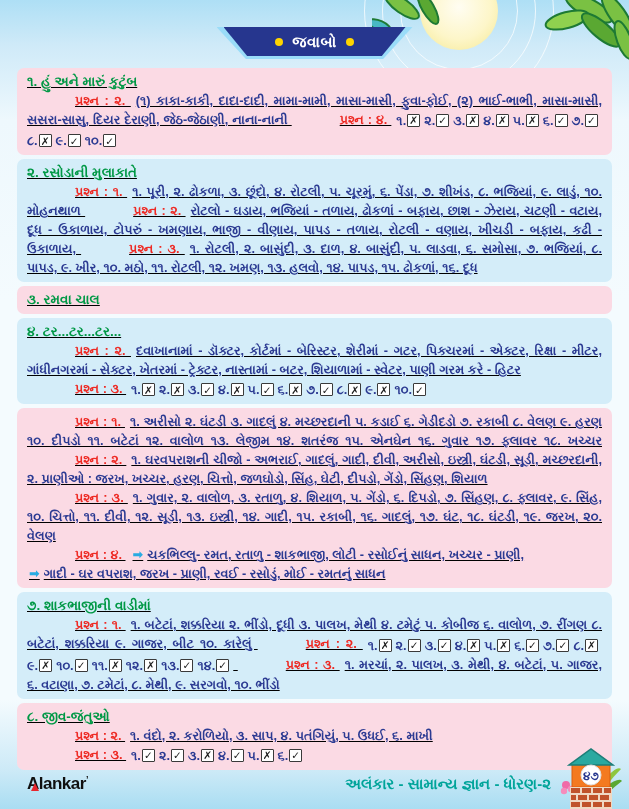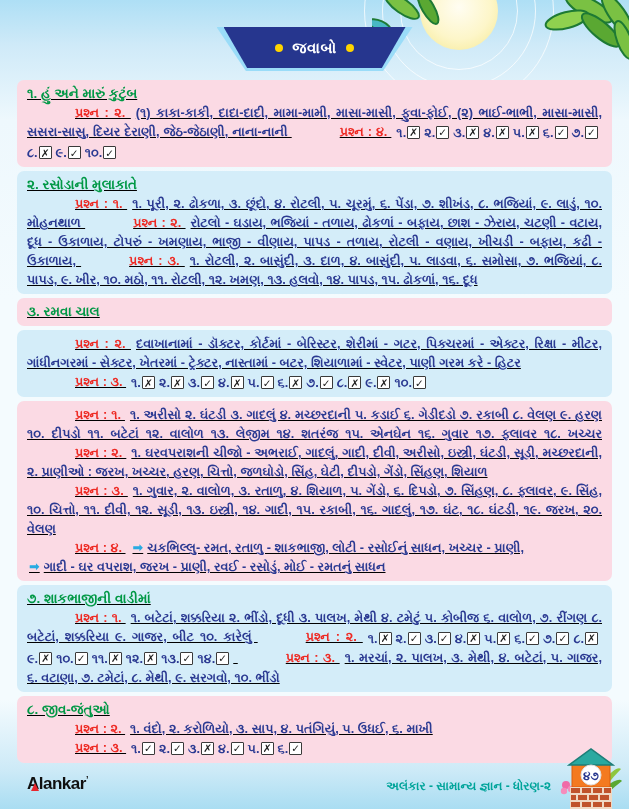--- a/index.html
+++ b/index.html
@@ -14,21 +14,21 @@
   
   .sun{position:absolute;left:420px;top:-28px;width:78px;height:78px;border-radius:50%;
     background:radial-gradient(circle at 50% 45%,#fffdf2 0%,#fdf6c9 55%,#f4e88f 100%);z-index:1;}
   .ring{position:absolute;border:1.5px solid rgba(255,255,255,.75);border-radius:50%;z-index:0;}
   .r1{left:400px;top:-48px;width:118px;height:118px;}
   .r2{left:382px;top:-66px;width:154px;height:154px;}
   .r3{left:364px;top:-84px;width:190px;height:190px;}
   .leaves{position:absolute;right:0;top:0;z-index:2;}
   .leaves2{position:absolute;left:372px;top:0;z-index:2;}
   
-  .banner-wrap{position:relative;width:196px;margin:0 auto;top:27px;height:44px;z-index:3;}
+  .banner-wrap{position:relative;width:196px;margin:0 auto;top:27px;height:32px;z-index:3;}
   .banner-trim{position:absolute;left:0;right:0;top:0;bottom:0;background:var(--trim);
     clip-path:polygon(0 0,100% 0,85% 100%,15% 100%);}
   .banner-main{position:absolute;left:7px;right:7px;top:0;bottom:3px;background:var(--navy);
     clip-path:polygon(0 0,100% 0,87% 100%,13% 100%);
     display:flex;align-items:center;justify-content:center;gap:9px;}
   .banner-title{color:#fff;font-weight:bold;font-size:15px;letter-spacing:.5px;}
   .dot{width:8px;height:8px;border-radius:50%;background:var(--yellow);display:inline-block;}
   
   .sections{position:relative;z-index:3;margin:36px 17px 0 17px;}
   .section{border-radius:7px;padding:4px 10px 5px 10px;margin-bottom:4px;text-decoration:underline;}
@@ -42,21 +42,21 @@
   .chk .n{color:var(--body);margin-right:1px;}
   .chk .b{width:13px;height:13px;border:1.6px solid #3a3a3a;background:#fff;border-radius:1px;
     display:inline-flex;align-items:center;justify-content:center;font-size:10.5px;line-height:1;color:#1c1c1c;}
   .arrow{color:var(--arrow);padding:0 4px 0 2px;}
   
   .footer{position:absolute;left:0;right:0;bottom:0;height:44px;z-index:4;text-align:center;}
   .logo{position:absolute;left:27px;bottom:15px;font-size:17px;font-weight:900;color:#101010;letter-spacing:-.5px;}
   .logo-mark{font-size:9px;vertical-align:super;}
   .logo-tri{position:absolute;left:4px;bottom:3px;width:0;height:0;
     border-left:4px solid transparent;border-right:4px solid transparent;border-bottom:8px solid #e8262d;}
-  .footer-text{position:absolute;right:78px;bottom:16px;color:var(--teal);font-weight:bold;font-size:12px;margin-left:20px;}
+  .footer-text{position:absolute;right:78px;bottom:16px;color:var(--teal);font-weight:bold;font-size:15px;margin-left:20px;}
   .house{position:absolute;right:6px;bottom:0;width:64px;height:62px;}
 </style>
 </head>
 <body>
 
 <div class="page">
 
   <div class="ring r3"></div>
   <div class="ring r2"></div>
   <div class="ring r1"></div>
@@ -123,20 +123,21 @@
           </span> </div>
       </div>
       <div class="section blue">
         <div class="sec-heading">૨. રસોડાની મુલાકાતે</div>
         <div class="sec-body"><span class="q-label">પ્રશ્ન : ૧. </span><span class="ans-text">૧. પૂરી, ૨. ઢોકળા, ૩. છૂંદો, ૪. રોટલી, ૫. ચૂરમું, ૬. પેંડા, ૭. શીખંડ, ૮. ભજિયાં, ૯. લાડું, ૧૦. મોહનથાળ  </span><span class="q-label">પ્રશ્ન : ૨. </span><span class="ans-text">રોટલો - ઘડાય, ભજિયાં - તળાય, ઢોકળાં - બફાય, છાશ - ઝેરાય, ચટણી - વટાય, દૂધ - ઉકાળાય, ટોપરું - ખમણાય, ભાજી - વીણાય, પાપડ - તળાય, રોટલી - વણાય, ખીચડી - બફાય, કઢી - ઉકાળાય,  </span><span class="q-label">પ્રશ્ન : ૩. </span><span class="ans-text">૧. રોટલી, ૨. બાસુંદી, ૩. દાળ, ૪. બાસુંદી, ૫. લાડવા, ૬. સમોસા, ૭. ભજિયાં, ૮. પાપડ, ૯. ખીર,  ૧૦. મઠો, ૧૧. રોટલી,  ૧૨. ખમણ, ૧૩. હલવો, ૧૪. પાપડ, ૧૫. ઢોકળાં, ૧૬. દૂધ </span></div>
       </div>
       <div class="section pink">
         <div class="sec-heading">૩. રમવા ચાલ</div>
       </div>
       <div class="section blue">
+        <div class="sec-heading">૪. ટર...ટર...ટર...</div>
         <div class="sec-body"><span class="q-label">પ્રશ્ન : ૨. </span><span class="ans-text">દવાખાનામાં - ડૉક્ટર, કોર્ટમાં - બેરિસ્ટર, શેરીમાં - ગટર, પિક્ચરમાં - એક્ટર, રિક્ષા - મીટર, ગાંધીનગરમાં - સેક્ટર, ખેતરમાં - ટ્રેક્ટર, નાસ્તામાં - બટર, શિયાળામાં - સ્વેટર, પાણી ગરમ કરે - હિટર </span><br><span class="q-label">પ્રશ્ન : ૩. </span><span class="chk">
             <span class="n">૧.</span>
             <span class="b">✗</span>
           </span><span class="chk">
             <span class="n">૨.</span>
             <span class="b">✗</span>
           </span><span class="chk">
             <span class="n">૩.</span>
             <span class="b">✓</span>
           </span><span class="chk">

